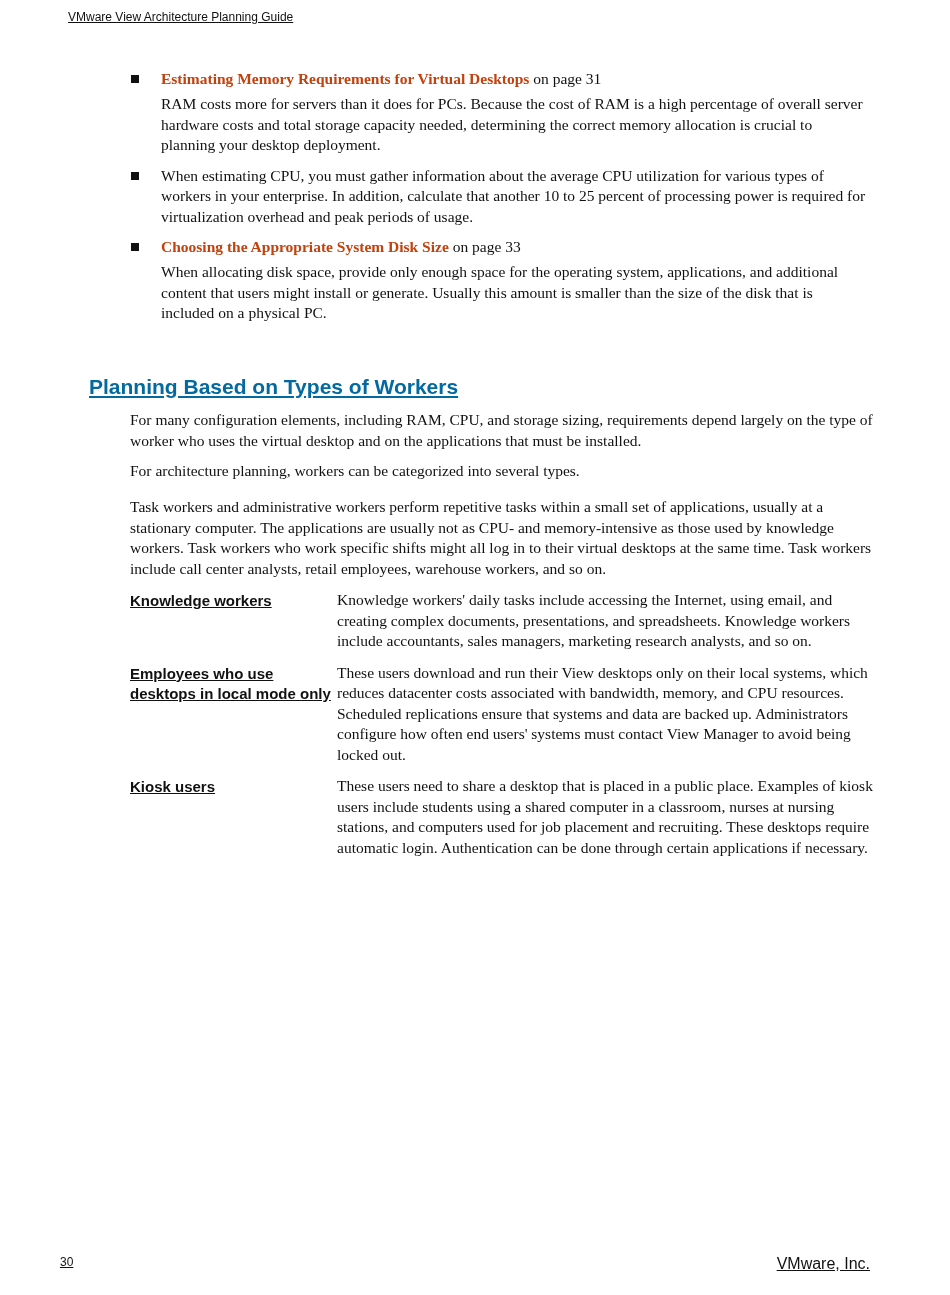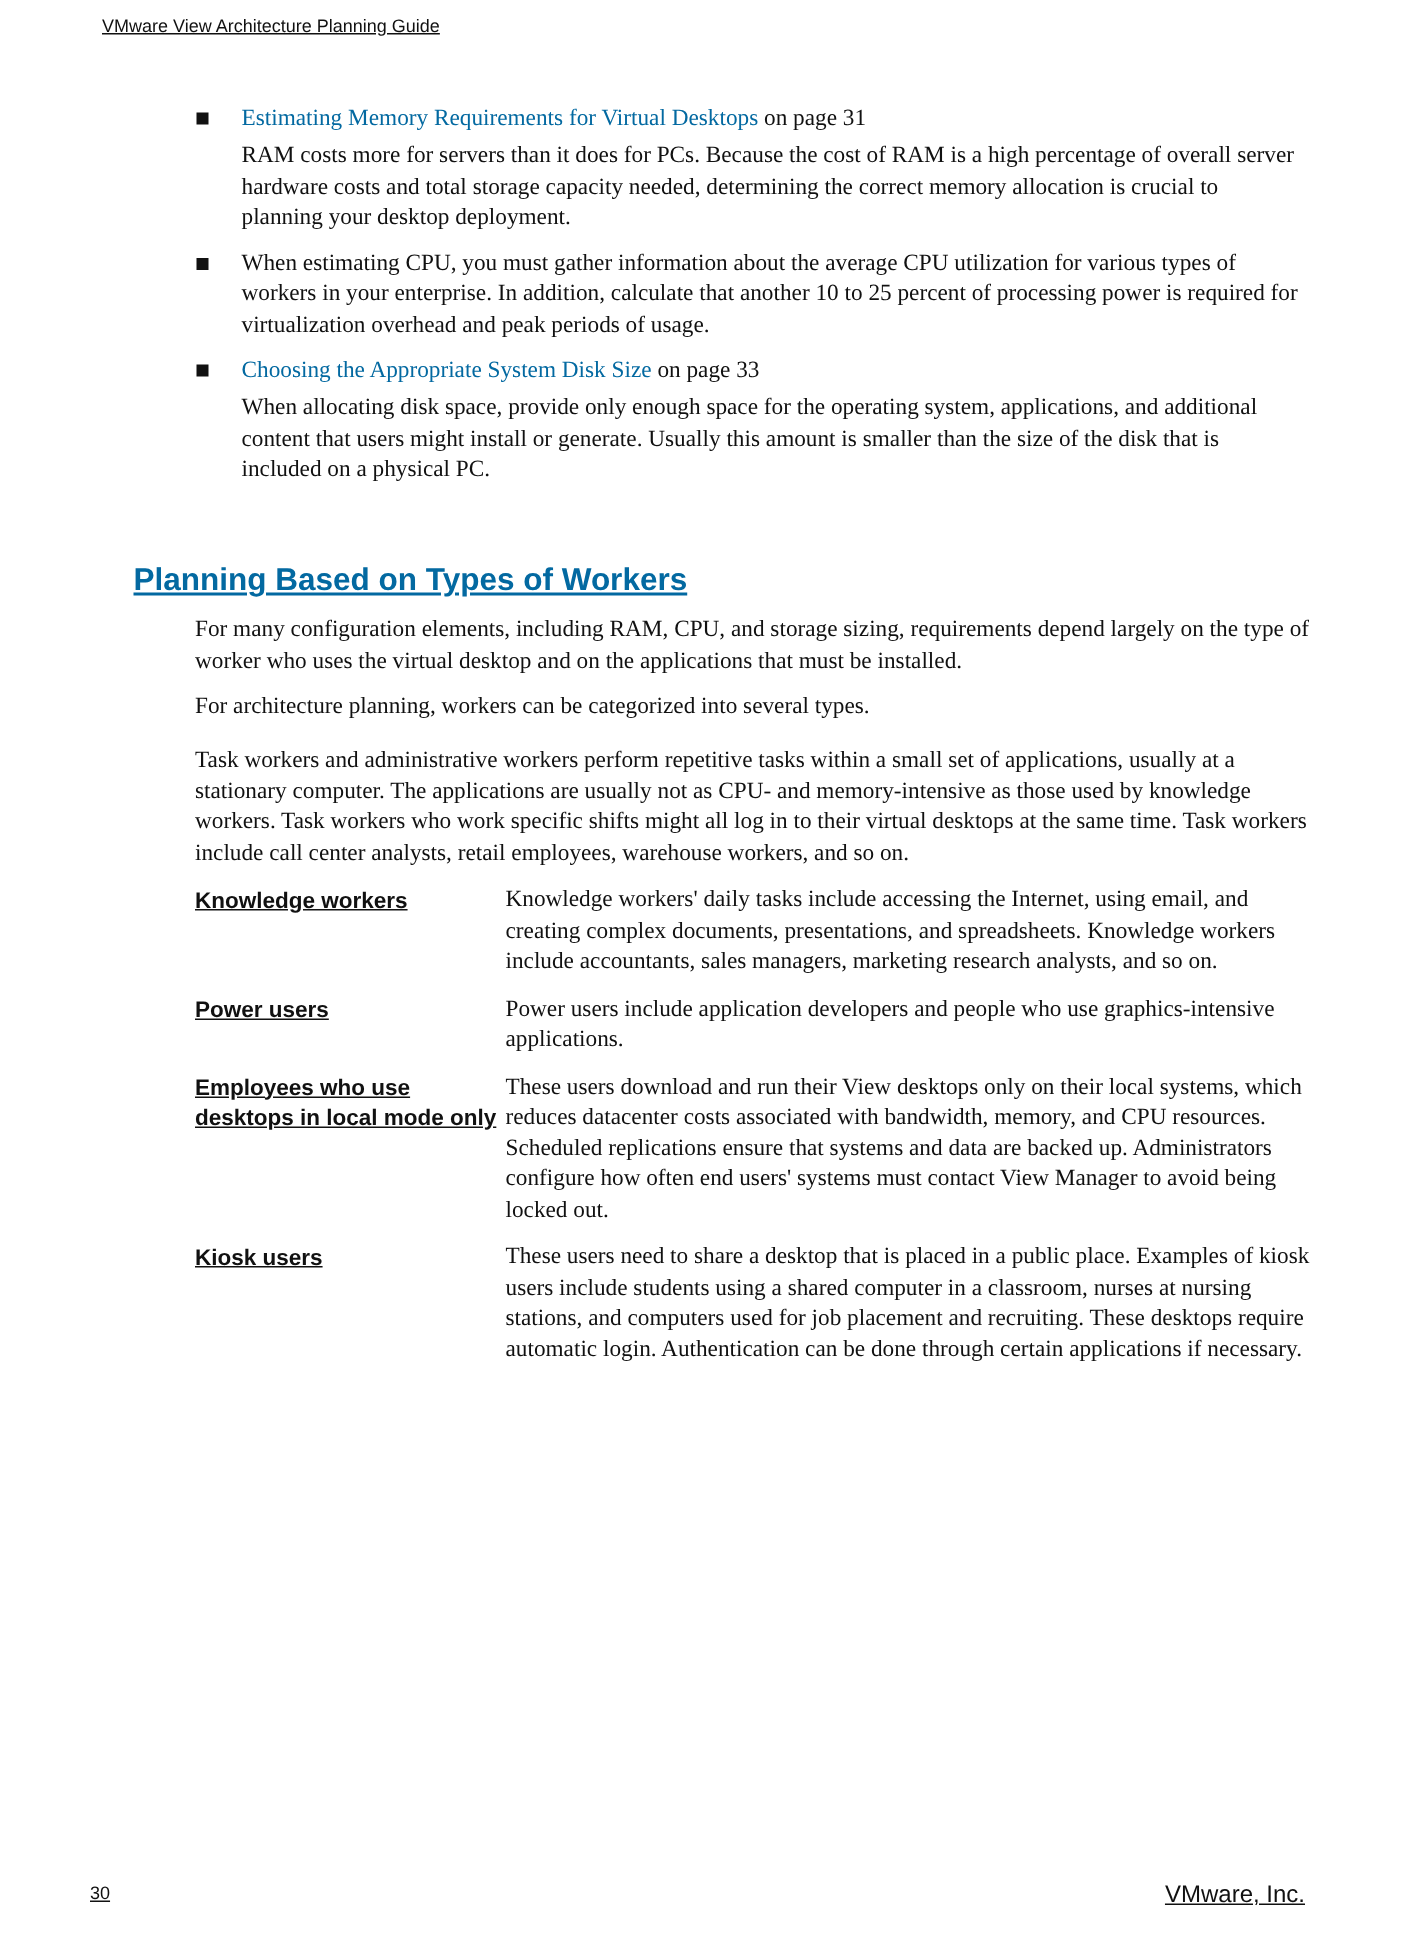--- a/index.html
+++ b/index.html
@@ -8,21 +8,21 @@
   .serif { font-family: "Liberation Serif", "DejaVu Serif", serif; }
 
   .running-header { position: absolute; left: 68px; top: 10px; font-size: 12px; color: #111; }
   .footer-page { position: absolute; left: 60px; top: 1255px; font-size: 12px; }
   .footer-company { position: absolute; right: 80px; top: 1255px; font-size: 16px; }
 
   .bullets { position: absolute; left: 128px; top: 69px; width: 740px; }
   .bullet-item { position: relative; padding-left: 33px; margin-bottom: 10px; }
   .bullet-marker { position: absolute; left: 3px; top: 6px; width: 8px; height: 8px; background: #111; }
   .bullet-link-line { font-size: 15.5px; line-height: 20px; }
-  .bullet-link { color: #0369a1; text-decoration: none; cursor: pointer; }
+  .bullet-link { color: #c2410c; text-decoration: none; cursor: pointer; font-weight: bold; }
   .bullet-desc { font-size: 15.5px; line-height: 20.5px; margin-top: 5px; }
 
   .section-heading { position: absolute; left: 89px; top: 375px; font-size: 21px; font-weight: bold; margin: 0; color: #0369a1; text-align: right; }
 
   .intro { position: absolute; left: 130px; top: 410px; width: 745px; }
   .intro p { font-size: 15.5px; line-height: 20.5px; margin: 0 0 10px 0; }
 
   .worker-table { position: absolute; left: 130px; top: 497px; width: 745px; }
   .worker-row { display: flex; margin-bottom: 11px; }
   .worker-term { width: 207px; flex: 0 0 207px; font-size: 15px; font-weight: bold; line-height: 20.5px; padding-top: 1px; }
@@ -63,24 +63,20 @@
 
 <div class="worker-table">
   <div class="worker-row">
     <div class="worker-def serif">Task workers and administrative workers perform repetitive tasks within a small set of applications, usually at a stationary computer. The applications are usually not as CPU- and memory-intensive as those used by knowledge workers. Task workers who work specific shifts might all log in to their virtual desktops at the same time. Task workers include call center analysts, retail employees, warehouse workers, and so on.</div>
   </div>
   <div class="worker-row">
     <div class="worker-term sans">Knowledge workers</div>
     <div class="worker-def serif">Knowledge workers' daily tasks include accessing the Internet, using email, and creating complex documents, presentations, and spreadsheets. Knowledge workers include accountants, sales managers, marketing research analysts, and so on.</div>
   </div>
   <div class="worker-row">
-    <div class="worker-term sans">Power users</div>
-    <div class="worker-def serif">Power users include application developers and people who use graphics-intensive applications.</div>
-  </div>
-  <div class="worker-row">
     <div class="worker-term sans">Employees who use desktops in local mode only</div>
     <div class="worker-def serif">These users download and run their View desktops only on their local systems, which reduces datacenter costs associated with bandwidth, memory, and CPU resources. Scheduled replications ensure that systems and data are backed up. Administrators configure how often end users' systems must contact View Manager to avoid being locked out.</div>
   </div>
   <div class="worker-row">
     <div class="worker-term sans">Kiosk users</div>
     <div class="worker-def serif">These users need to share a desktop that is placed in a public place. Examples of kiosk users include students using a shared computer in a classroom, nurses at nursing stations, and computers used for job placement and recruiting. These desktops require automatic login. Authentication can be done through certain applications if necessary.</div>
   </div>
 </div>
 
 <div class="footer-page sans">30</div>

